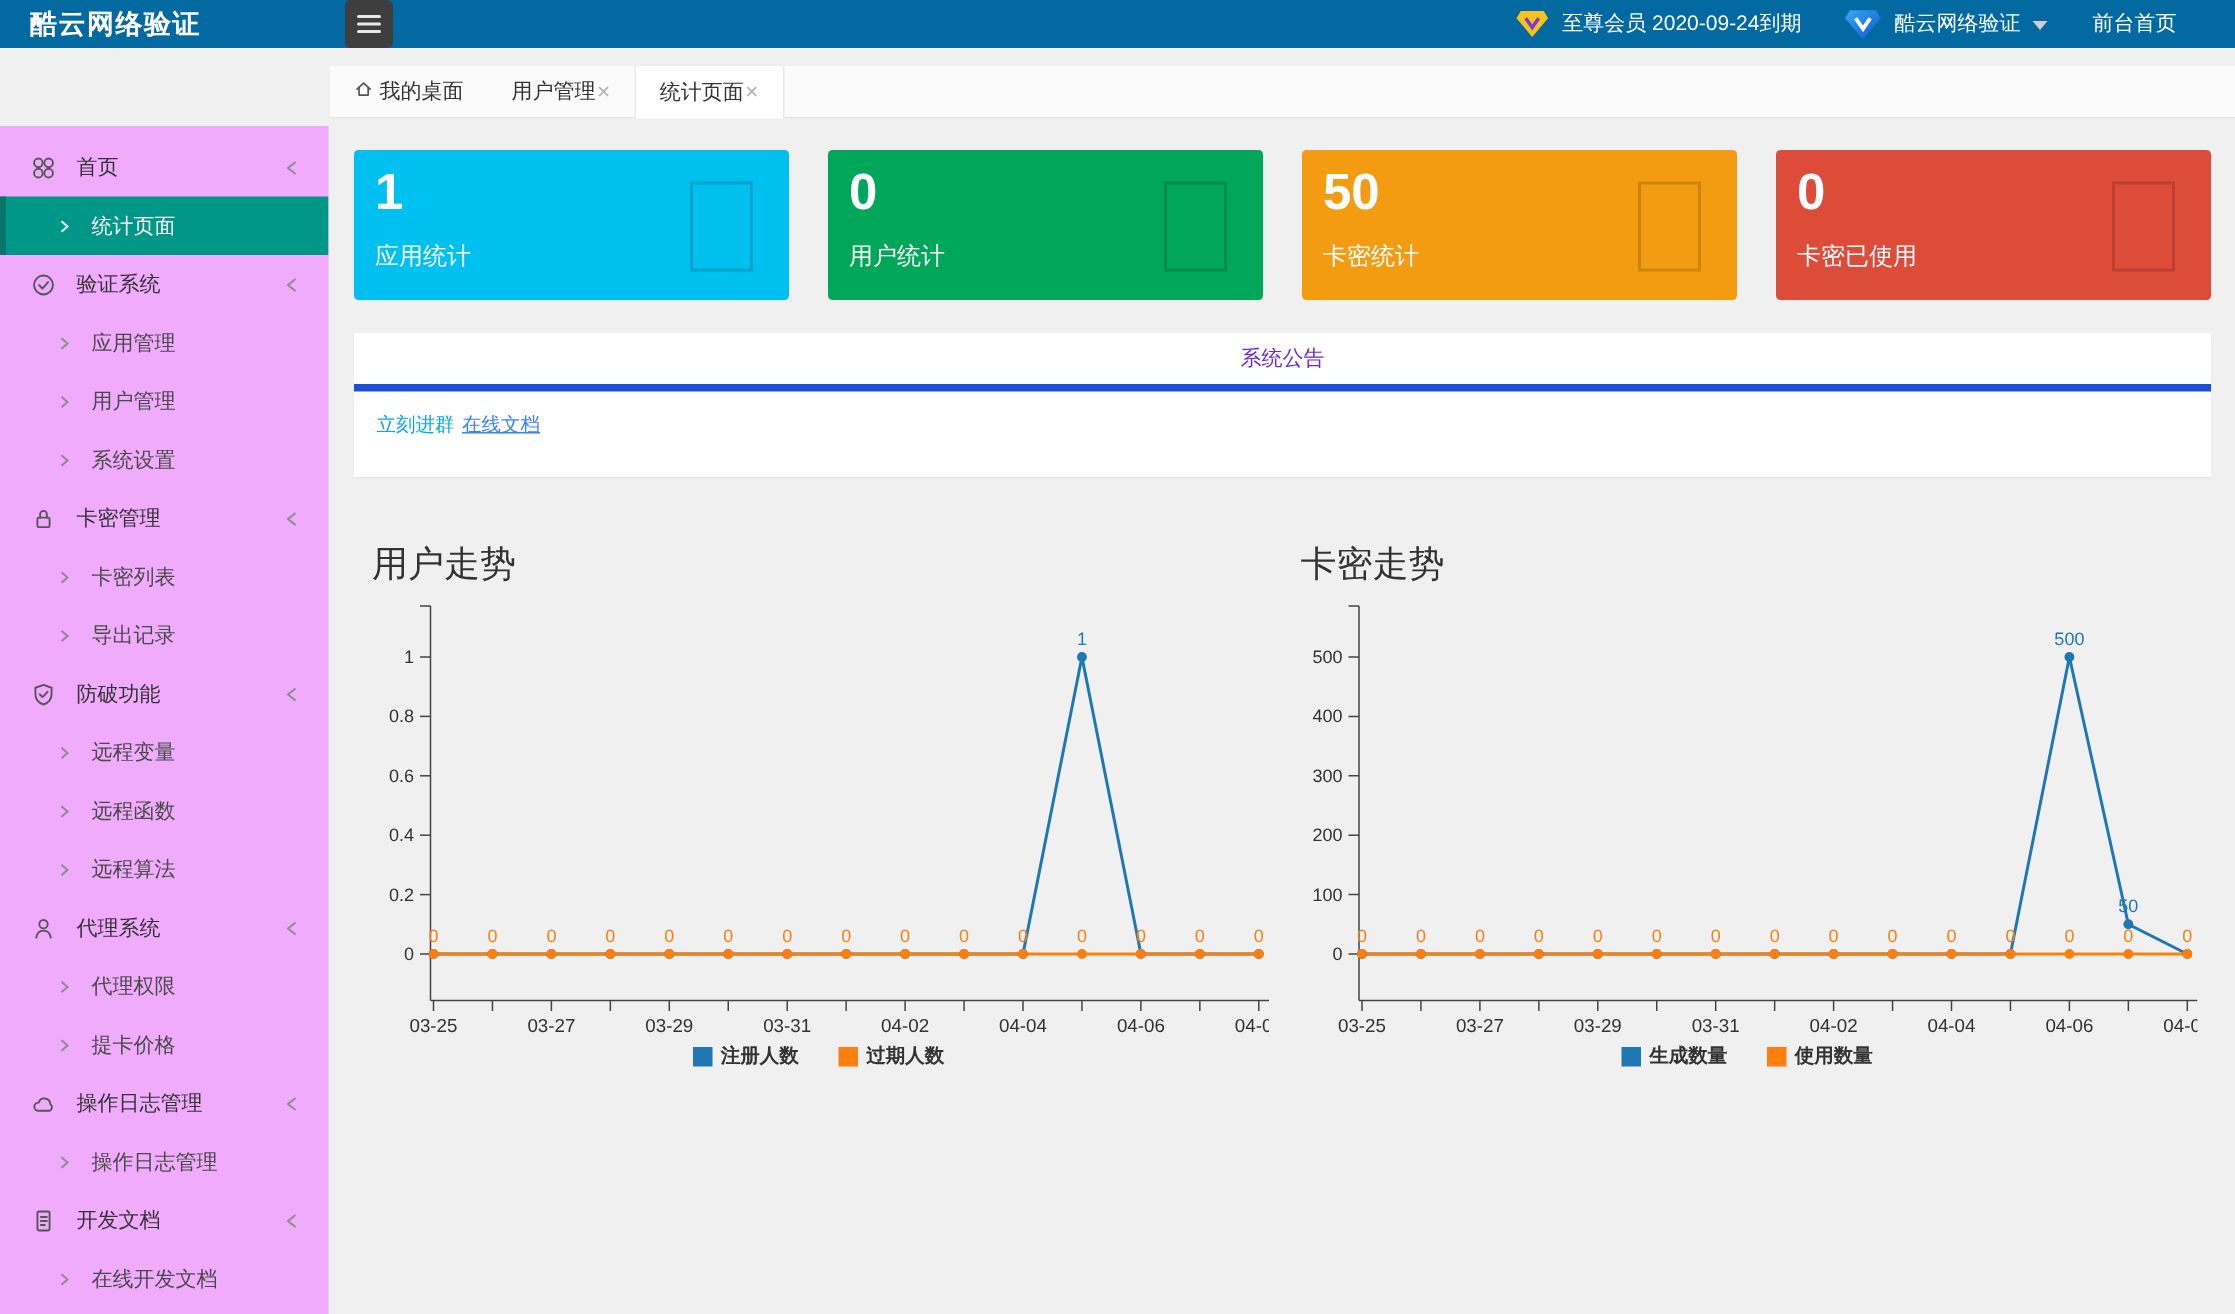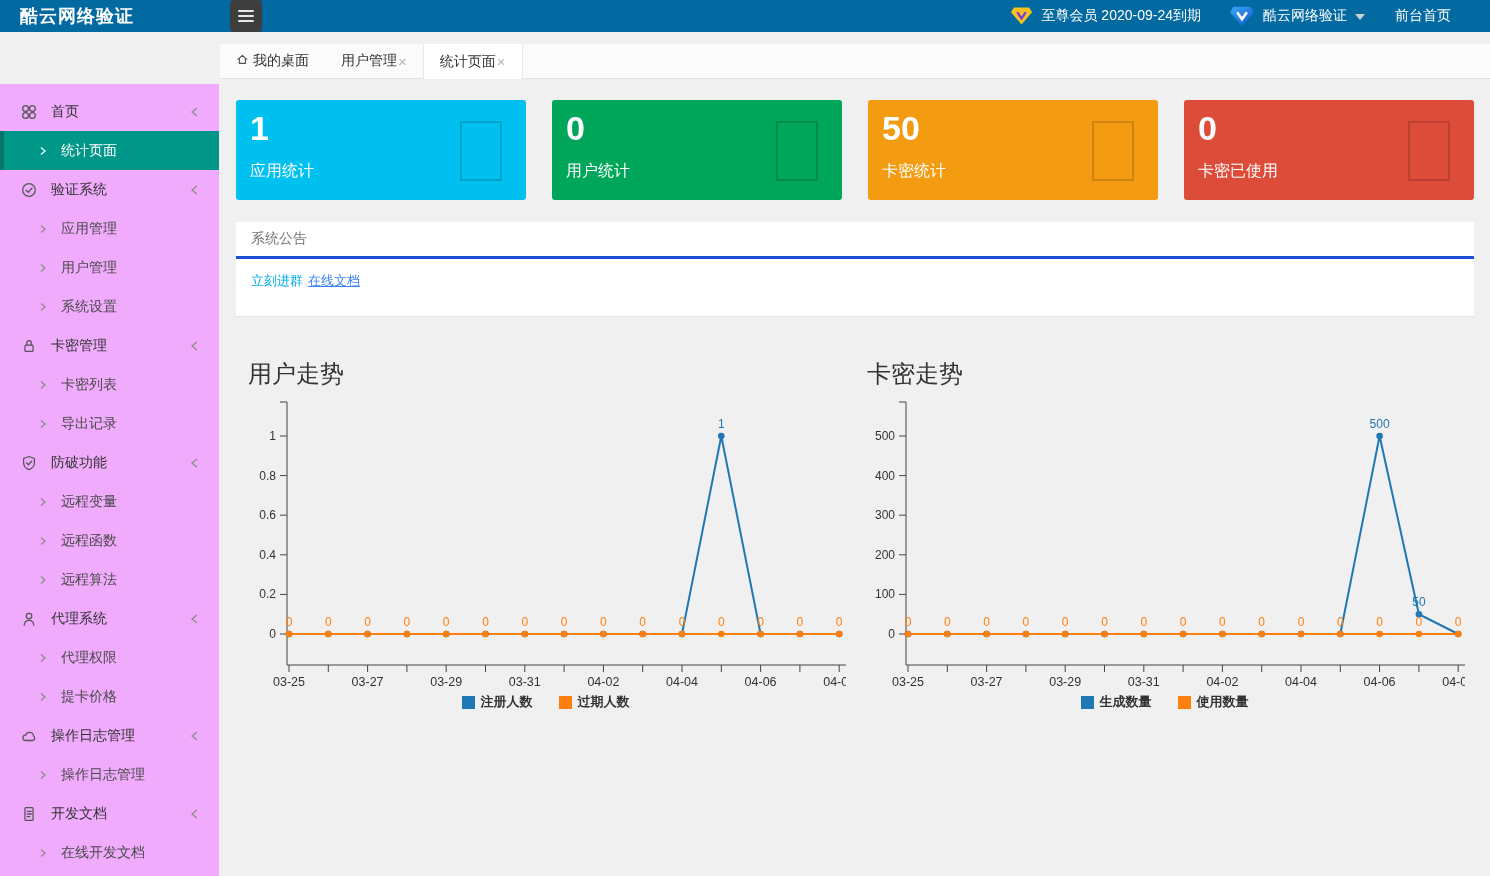--- a/index.html
+++ b/index.html
@@ -41,21 +41,21 @@
   
   .content{position:absolute;top:78px;left:220px;right:0;bottom:0;background:#f0f0f0;
     padding:22px 16px 0 16px;box-sizing:border-box;overflow:hidden;}
   .cards{display:flex;gap:26px;}
   .card{flex:1;height:100px;border-radius:3px;color:#fff;position:relative;
     padding:8px 14px;box-sizing:border-box;}
   .card .num{font-size:34px;font-weight:bold;line-height:1.2;}
   .card .lbl{font-size:16px;margin-top:12px;}
   .card .tofu{position:absolute;right:24px;top:21px;width:38px;height:56px;border:2px solid rgba(0,0,0,0.15);}
   .notice{margin-top:22px;background:#fff;box-shadow:0 1px 1px rgba(0,0,0,0.05);}
-  .notice-head{padding:8px 15px;font-size:14px;color:#737373;border-bottom:3px solid #1d4ed8;}
+  .notice-head{padding:8px 15px;font-size:14px;color:#6d28d9;border-bottom:5px solid #1d4ed8;text-align:center;}
   .notice-body{padding:13px 15px 26px;font-size:13px;}
   .notice-body a{color:#01aaed;text-decoration:none;margin-right:5px;cursor:pointer;}
   .charts{margin-top:42px;display:flex;}
   .chart-block{width:619px;}
   .chart-title{font-size:24px;color:#333;margin:0 0 8px 12px;}
   svg{font-family:inherit;display:block;}
   .legend{display:flex;justify-content:center;gap:26px;margin-top:3px;font-size:13px;color:#333;font-weight:bold;}
   .legend-item{display:flex;align-items:center;cursor:pointer;}
   .legend .sq{width:13px;height:13px;display:inline-block;margin-right:6px;}
 </style>

